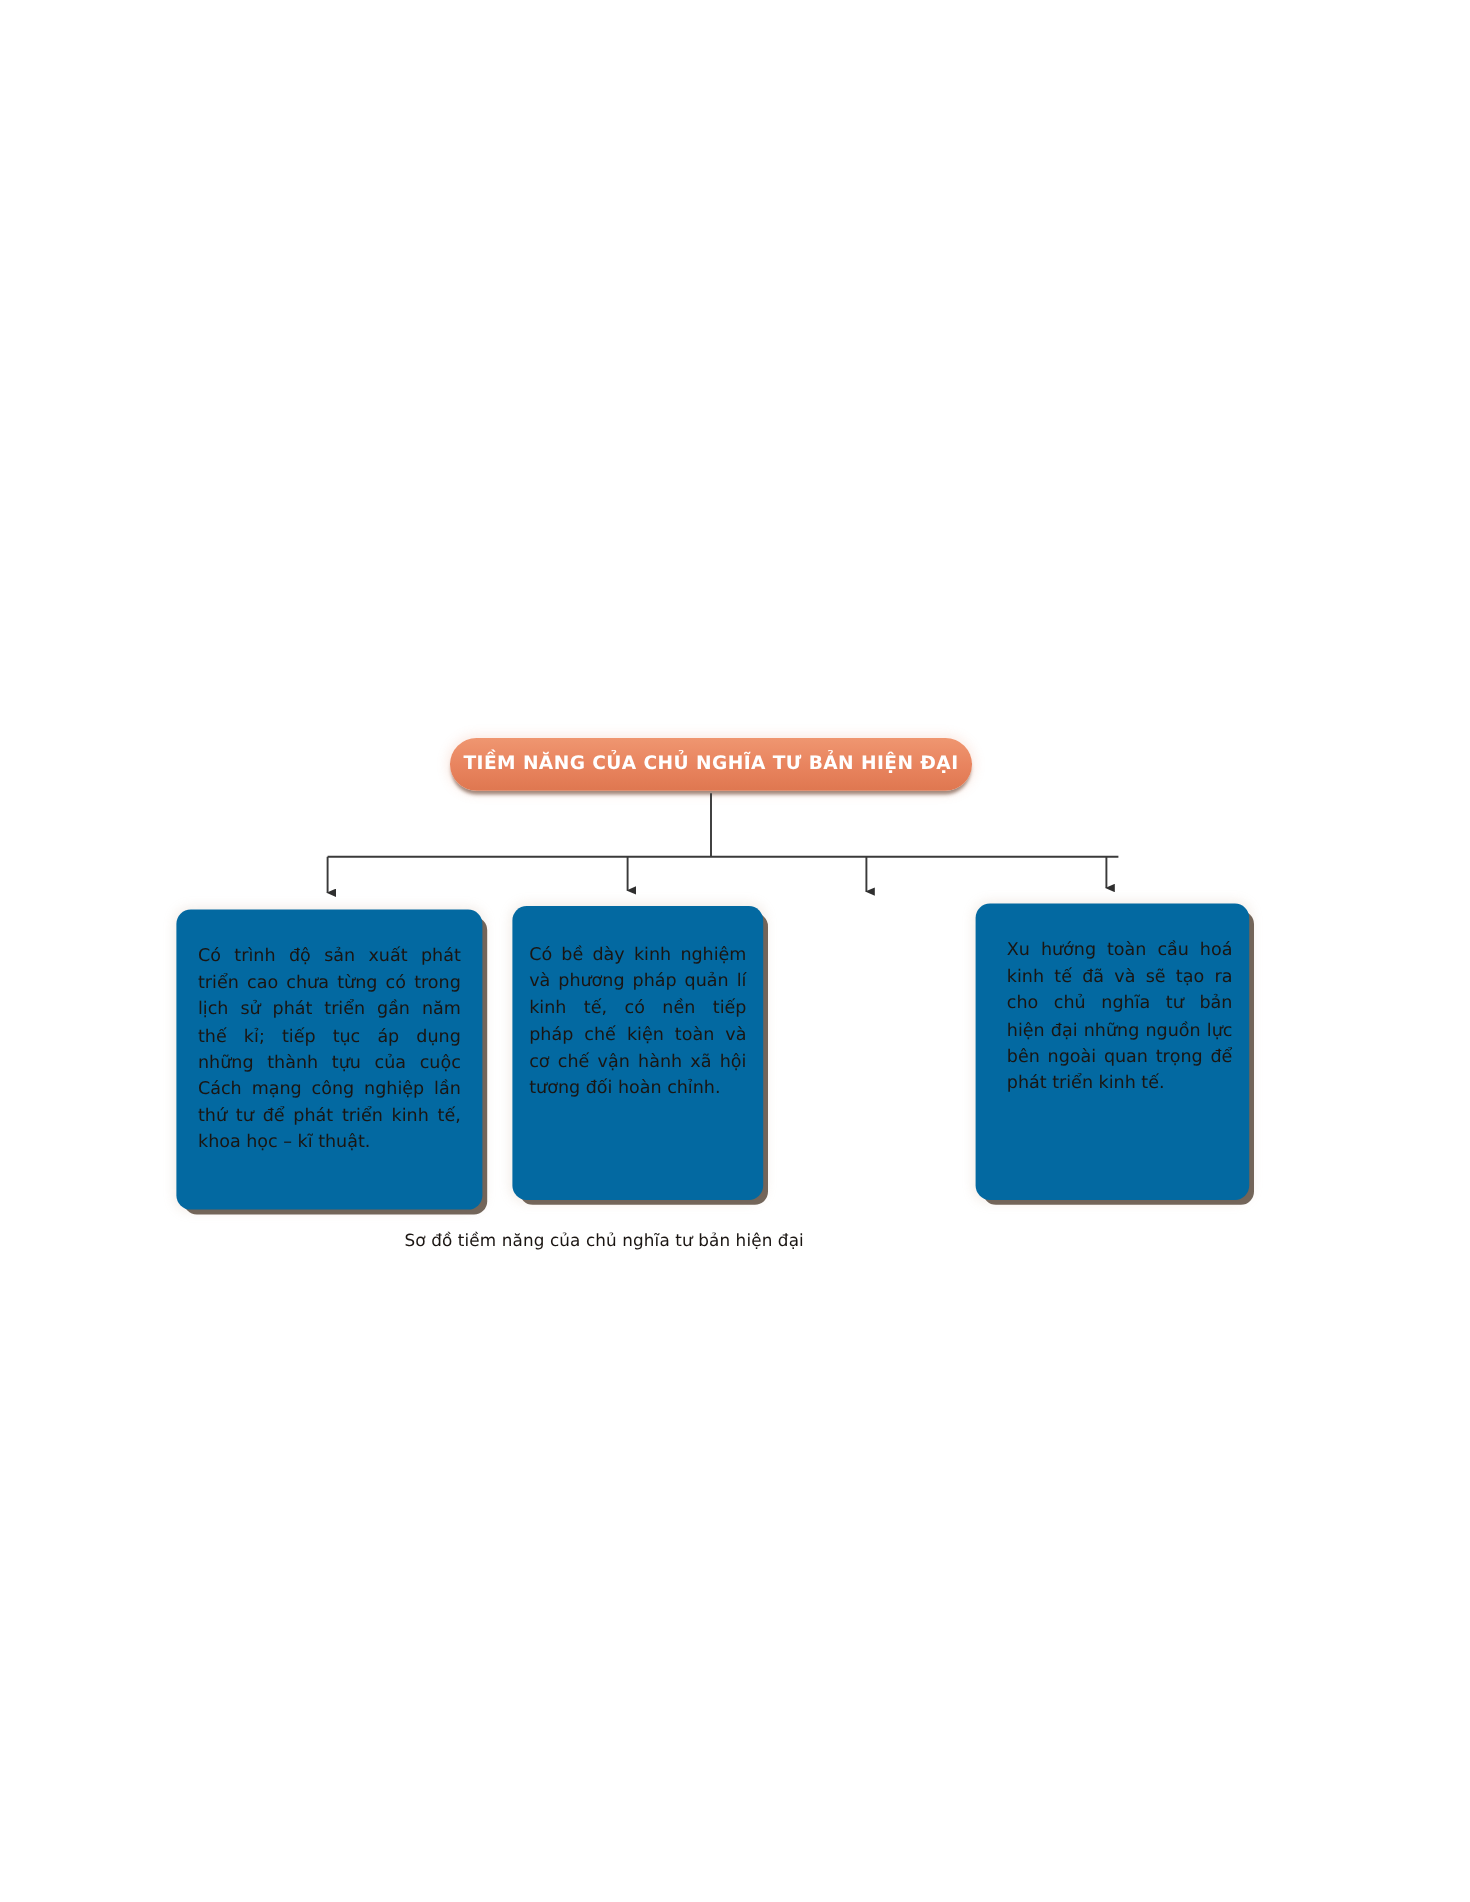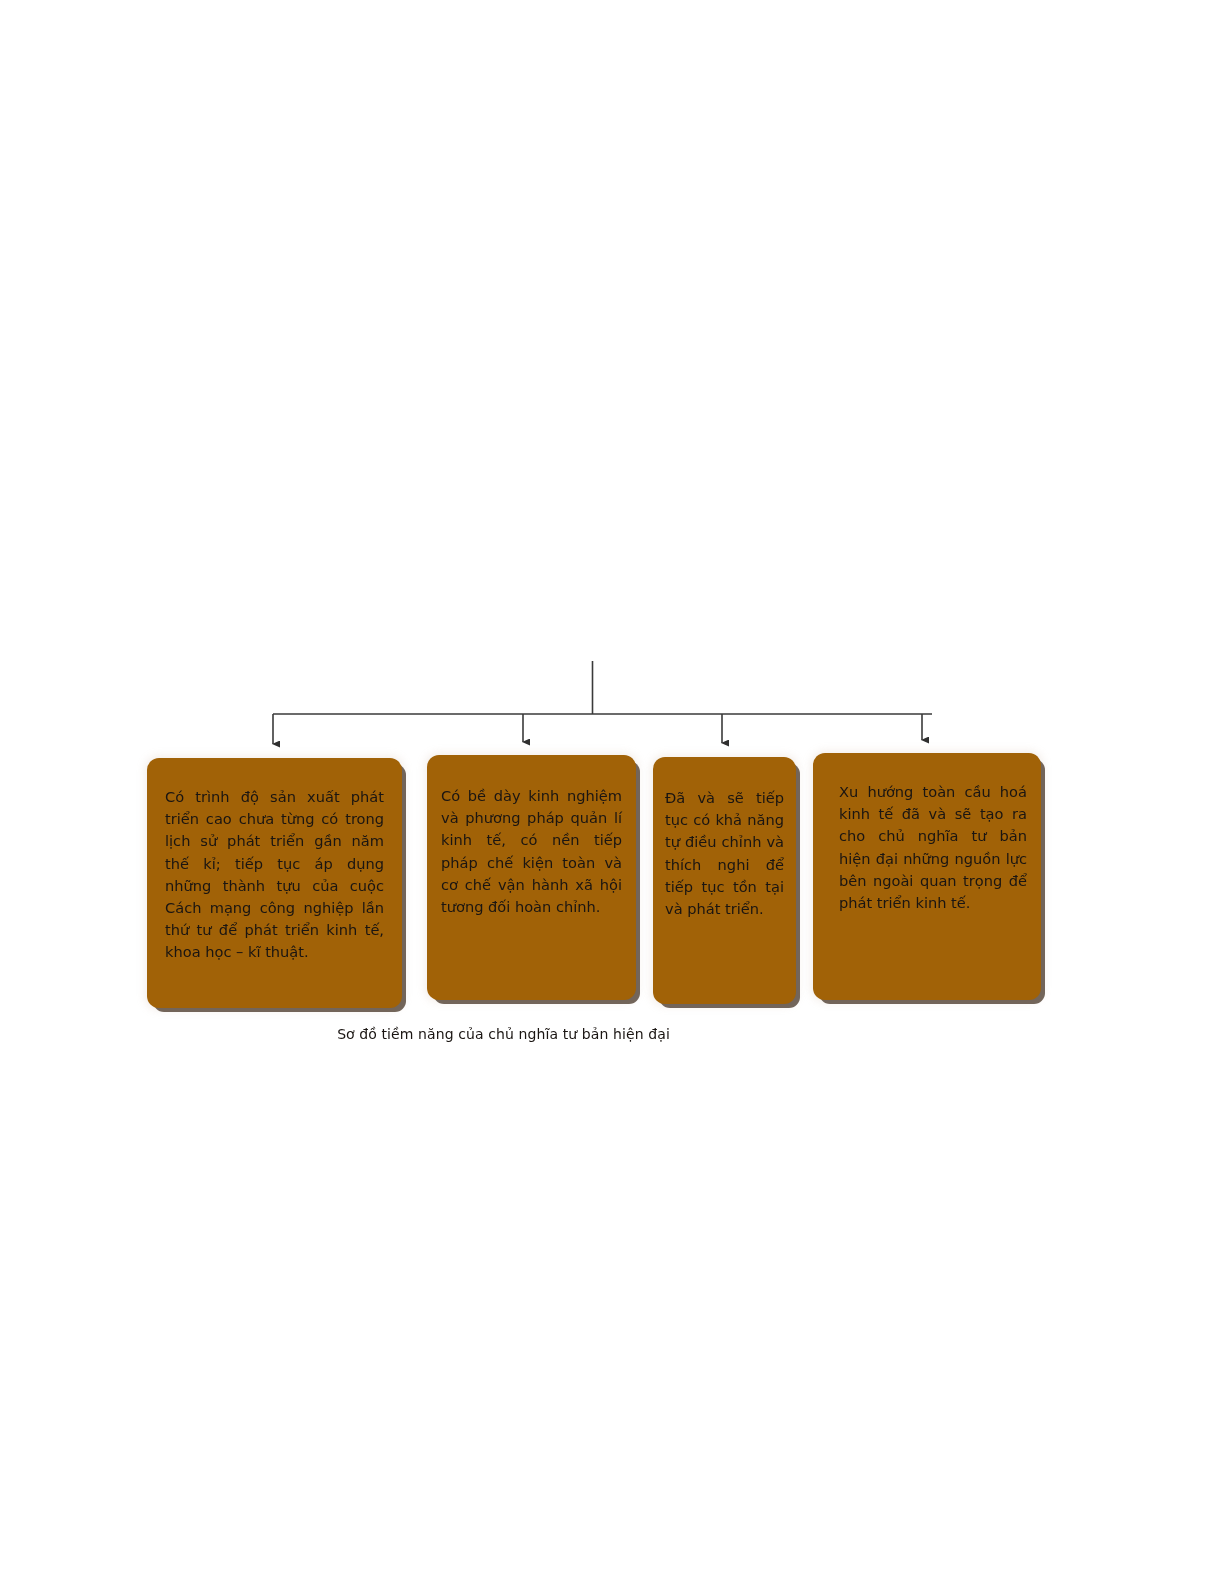--- a/index.html
+++ b/index.html
@@ -56,21 +56,21 @@
     left: 0;
     top: 0;
     width: 1225px;
     height: 1585px;
     pointer-events: none;
   }
 
   
   .leaf-box {
     position: absolute;
-    background: #a16207;
+    background: #0369a1;
     border-radius: 12px;
     box-shadow: 5px 5px 0 -1px rgba(70, 52, 38, 0.75),
                 0 0 9px 2px rgba(200, 175, 150, 0.22);
     box-sizing: border-box;
     overflow: hidden;
   }
   .leaf-text {
     position: absolute;
     left: 0;
     right: 0;
@@ -107,20 +107,23 @@
     font-family: "DejaVu Sans", sans-serif;
     font-size: 14px;
     letter-spacing: 0.1px;
   }
 </style>
 </head>
 <body>
 
 <div id="diagram">
 
+  <div class="header-pill">
+    <span class="header-pill-label">TIỀM NĂNG CỦA CHỦ NGHĨA TƯ BẢN HIỆN ĐẠI</span>
+  </div>
 
   <svg id="connectors" viewBox="0 0 1225 1585" width="1225" height="1585" xmlns="http://www.w3.org/2000/svg">
     <defs>
       <marker id="arrowhead" markerWidth="7" markerHeight="8" refX="3.5" refY="7" orient="auto" markerUnits="userSpaceOnUse">
         <path d="M0,0 L7,0 L3.5,8 Z" fill="#2f2f2f"></path>
       </marker>
     </defs>
 
     <line x1="592.5" y1="661" x2="592.5" y2="714" stroke="#3a3a3a" stroke-width="1.6"></line>
 
@@ -133,23 +136,20 @@
   </svg>
 
   <div class="leaf-box" id="box-0">
     <div class="leaf-text">Có trình độ sản xuất phát triển cao chưa từng có trong lịch sử phát triển gần năm thế kỉ; tiếp tục áp dụng những thành tựu của cuộc Cách mạng công nghiệp lần thứ tư để phát triển kinh tế, khoa học – kĩ thuật.</div>
   </div>
 
   <div class="leaf-box" id="box-1">
     <div class="leaf-text">Có bề dày kinh nghiệm và phương pháp quản lí kinh tế, có nền tiếp pháp chế kiện toàn và cơ chế vận hành xã hội tương đối hoàn chỉnh.</div>
   </div>
 
-  <div class="leaf-box" id="box-2">
-    <div class="leaf-text">Đã và sẽ tiếp tục có khả năng tự điều chỉnh và thích nghi để tiếp tục tồn tại và phát triển.</div>
-  </div>
 
   <div class="leaf-box" id="box-3">
     <div class="leaf-text">Xu hướng toàn cầu hoá kinh tế đã và sẽ tạo ra cho chủ nghĩa tư bản hiện đại những nguồn lực bên ngoài quan trọng để phát triển kinh tế.</div>
   </div>
 
   <div class="caption">Sơ đồ tiềm năng của chủ nghĩa tư bản hiện đại</div>
 
 </div>
 
 </body></html>

